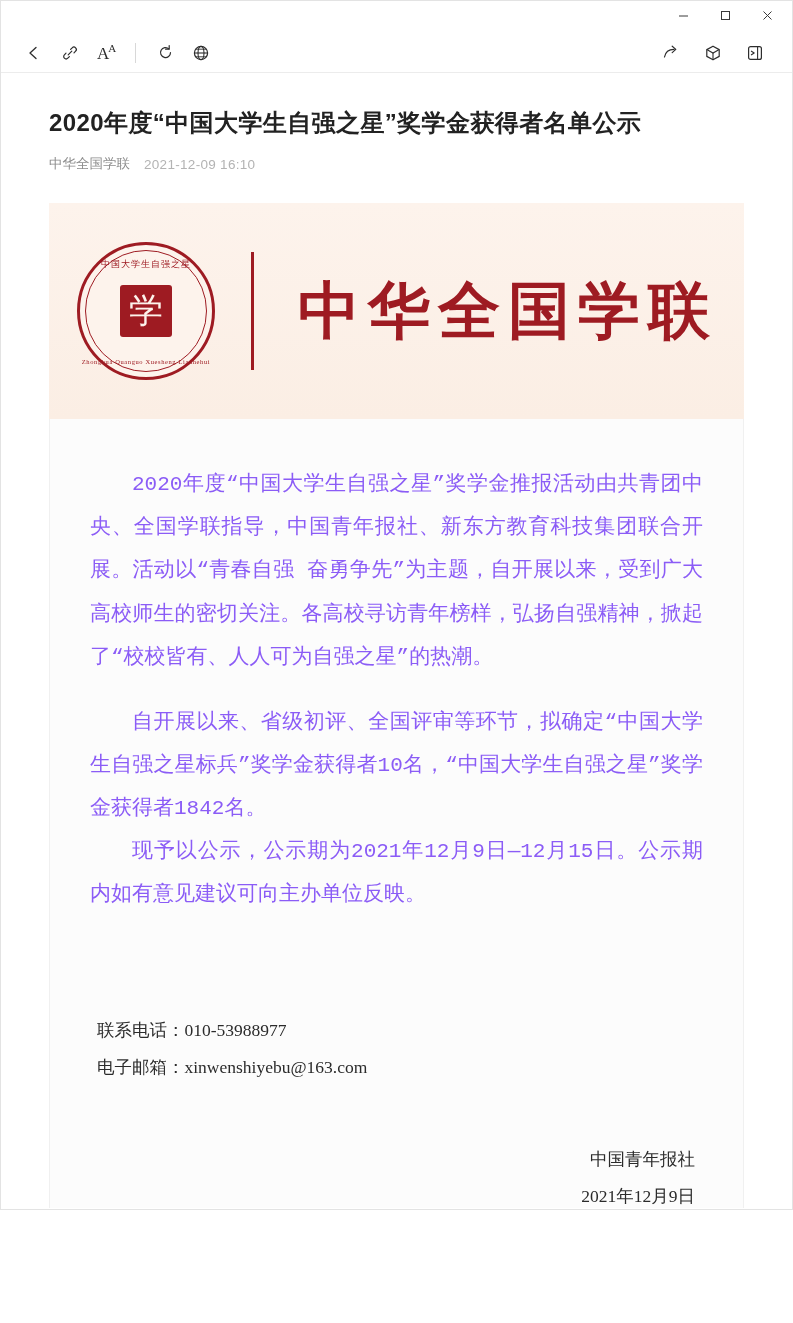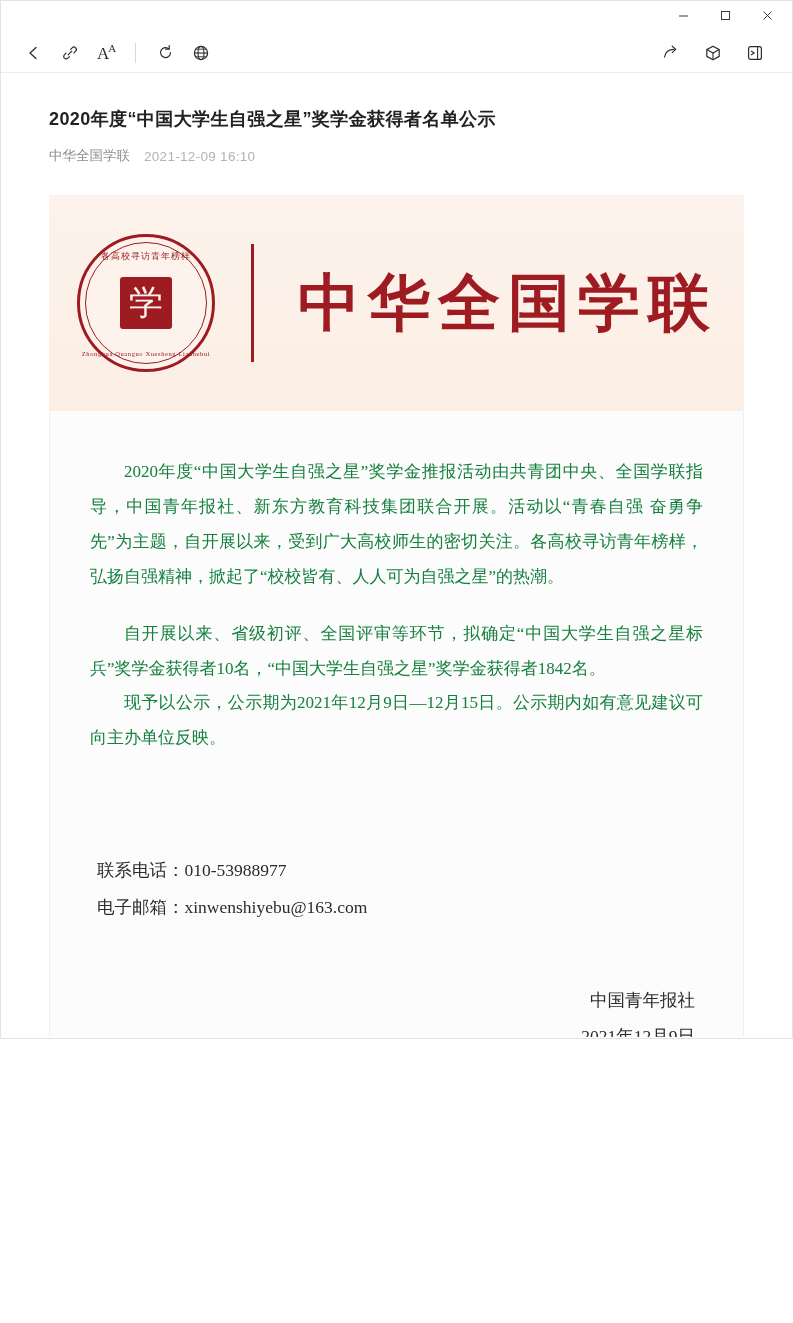--- a/index.html
+++ b/index.html
@@ -9,21 +9,21 @@
   body {
     width: 793px;
     height: 1323px;
     background: #ffffff;
     font-family: "Liberation Sans", sans-serif;
     overflow: hidden;
   }
   .window {
     position: relative;
     width: 793px;
-    height: 1039px;
+    height: 1210px;
     background: #fff;
     box-sizing: border-box;
     border: 1px solid #e3e3e3;
   }
   
   .titlebar {
     height: 32px;
     display: flex;
     justify-content: flex-end;
     align-items: flex-start;
@@ -88,21 +88,21 @@
     vertical-align: super;
   }
   
   .content {
     padding: 0 48px;
     box-sizing: border-box;
     height: calc(100% - 73px);
     overflow: hidden;
   }
   .article-title {
-    font-size: 18px;
+    font-size: 24px;
     font-weight: bold;
     color: #222;
     letter-spacing: 0.4px;
     margin: 34px 0 0 0;
     line-height: 1.35;
     font-family: "Liberation Sans", sans-serif;
   }
   .meta {
     margin-top: 16px;
     font-size: 13.5px;
@@ -193,23 +193,23 @@
   
   .body-card {
     background: #fcfcfc;
     border: 1px solid #f0f0f0;
     border-top: none;
     padding: 44px 40px 40px 40px;
     box-sizing: border-box;
     min-height: 560px;
   }
   .p {
-    font-family: Liberation Serif, serif;
-    font-size: 17px;
-    color: #15803d;
+    font-family: Liberation Mono, monospace;
+    font-size: 21px;
+    color: #8b5cf6;
     line-height: 2.05;
     text-align: justify;
     margin: 0 0 22px 0;
     text-indent: 2em;
   }
   .p.tight { margin-bottom: 0; }
   .contact {
     font-family: "Liberation Serif", serif;
     font-size: 17.5px;
     color: #2b2b2b;
@@ -314,21 +314,21 @@
 
     <h1 class="article-title">2020年度“中国大学生自强之星”奖学金获得者名单公示</h1>
 
     <div class="meta">
       <span class="source">中华全国学联</span>
       <span class="date">2021-12-09 16:10</span>
     </div>
 
     <div class="banner">
       <div class="seal">
-        <div class="seal-top-text">各高校寻访青年榜样</div>
+        <div class="seal-top-text">中国大学生自强之星</div>
         <div class="seal-center">学</div>
         <div class="seal-bottom-text">Zhonghua Quanguo Xuesheng Lianhehui</div>
       </div>
       <div class="banner-divider"></div>
       <div class="banner-title">中华全国学联</div>
     </div>
 
     <div class="body-card">
       <p class="p">2020年度“中国大学生自强之星”奖学金推报活动由共青团中央、全国学联指导，中国青年报社、新东方教育科技集团联合开展。活动以“青春自强 奋勇争先”为主题，自开展以来，受到广大高校师生的密切关注。各高校寻访青年榜样，弘扬自强精神，掀起了“校校皆有、人人可为自强之星”的热潮。</p>
       <p class="p tight">自开展以来、省级初评、全国评审等环节，拟确定“中国大学生自强之星标兵”奖学金获得者10名，“中国大学生自强之星”奖学金获得者1842名。</p>

